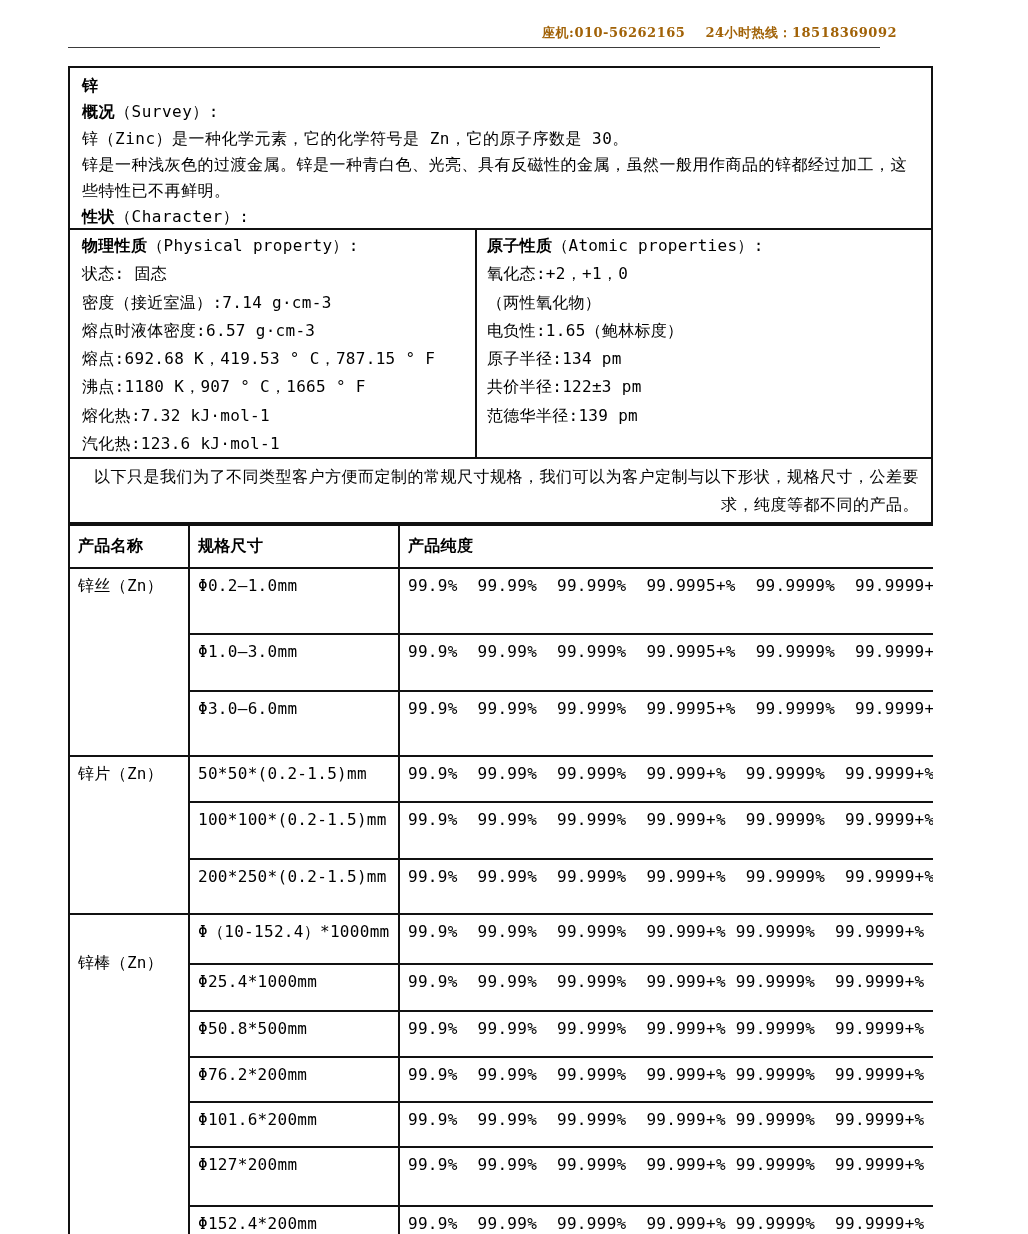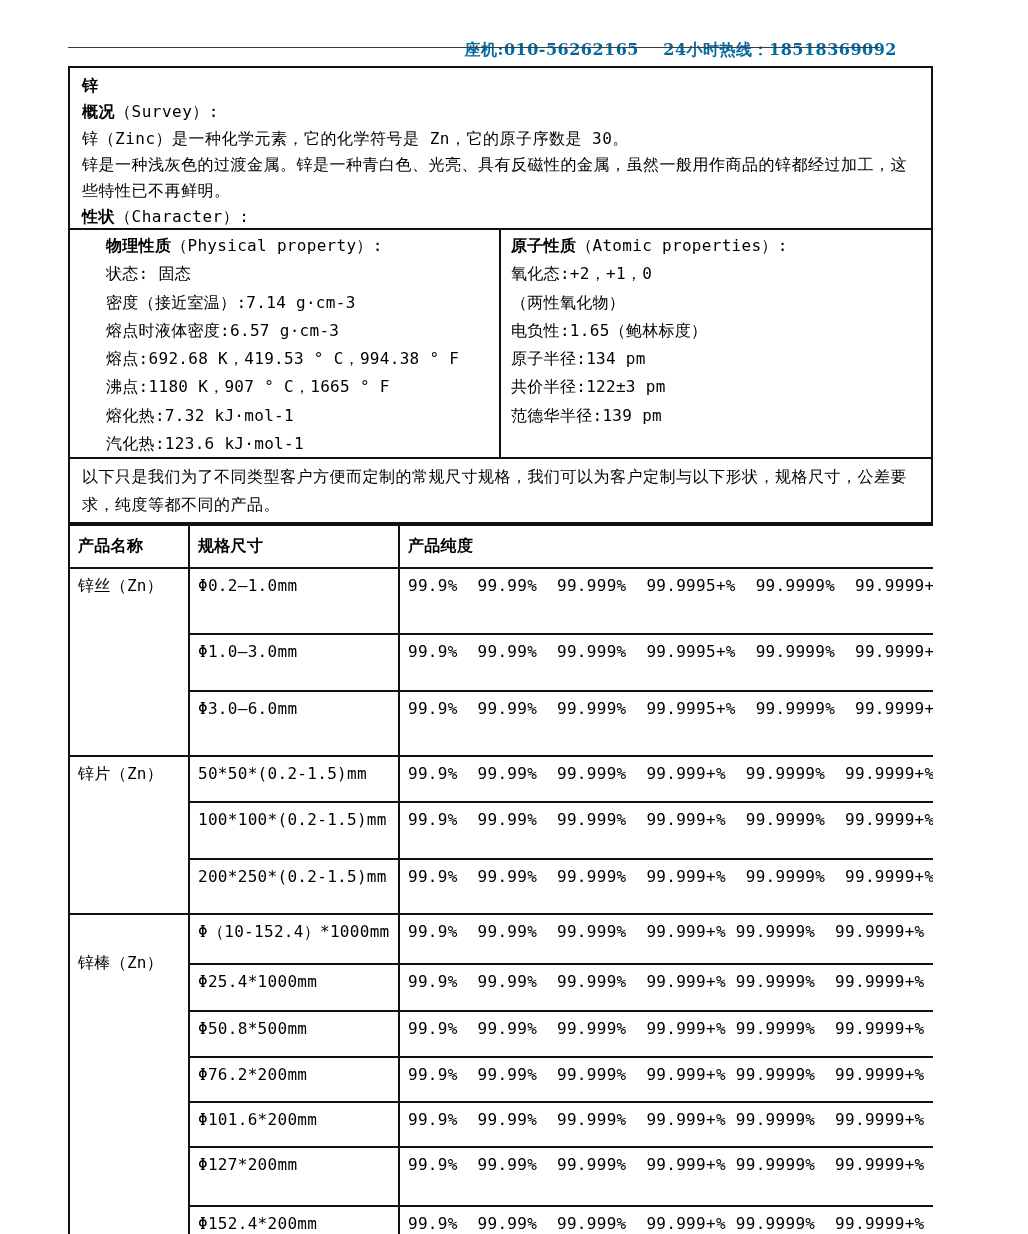--- a/index.html
+++ b/index.html
@@ -9,26 +9,26 @@
     width: 1028px;
     height: 1234px;
     background: #ffffff;
     overflow: hidden;
     font-family: "DejaVu Sans Mono", "Liberation Mono", monospace;
     color: #000;
   }
   
   .contact {
     position: absolute;
-    top: 40px;
+    top: 24px;
     right: 131px;
     font-family: "DejaVu Serif", "Liberation Serif", serif;
     font-weight: bold;
-    font-size: 16px;
-    color: #0369a1;
+    font-size: 13px;
+    color: #a16207;
     letter-spacing: 0.5px;
     white-space: pre;
   }
   .header-rule {
     position: absolute;
     top: 47px;
     left: 68px;
     width: 812px;
     height: 0;
     border-top: 1.5px solid #3b3b3b;
@@ -40,31 +40,30 @@
     top: 66px;
     width: 865px;
     height: 1168px;
     overflow: hidden;
   }
   .sec {
     border-left: 2px solid #111;
     border-right: 2px solid #111;
     border-bottom: 2px solid #111;
     width: 865px;
-    padding-left: 24px;
   }
   .sec-overview { border-top: 2px solid #111; height: 164px; padding: 5px 12px 0 12px; }
   .sec-overview .ln { line-height: 26.3px; font-size: 16px; letter-spacing: 0.5px; }
   .b { font-weight: bold; }
   .sec-props { height: 229px; display: flex; }
   .col-phys { width: 405px; padding: 2px 10px 0 12px; }
   .col-atom { flex: 1; border-left: 2px solid #111; padding: 2px 8px 0 10px; }
   .sec-props .ln { line-height: 28.3px; font-size: 16px; letter-spacing: 0.3px; }
   .sec-note { height: 65px; padding: 4px 12px 0 12px; }
-  .sec-note .ln { line-height: 27.5px; font-size: 16px; letter-spacing: 0.5px; }
+  .sec-note .ln { line-height: 27.5px; font-size: 16px; letter-spacing: 0.5px; text-align: right; }
   
   .ptable {
     width: 865px;
     border-collapse: collapse;
     table-layout: fixed;
   }
   .ptable th, .ptable td {
     border: 2px solid #111;
     vertical-align: top;
     text-align: left;
@@ -100,21 +99,21 @@
       <div class="ln">锌是一种浅灰色的过渡金属。锌是一种青白色、光亮、具有反磁性的金属，虽然一般用作商品的锌都经过加工，这些特性已不再鲜明。</div>
       <div class="ln"><span class="b">性状</span><span>（Character）:</span></div>
     </div>
 
     <div class="sec sec-props">
       <div class="col-phys">
         <div class="ln"><span class="b">物理性质</span><span>（Physical property）:</span></div>
         <div class="ln">状态: 固态</div>
         <div class="ln">密度（接近室温）:7.14 g·cm-3</div>
         <div class="ln">熔点时液体密度:6.57 g·cm-3</div>
-        <div class="ln">熔点:692.68 K，419.53 ° C，994.38 ° F</div>
+        <div class="ln">熔点:692.68 K，419.53 ° C，787.15 ° F</div>
         <div class="ln">沸点:1180 K，907 ° C，1665 ° F</div>
         <div class="ln">熔化热:7.32 kJ·mol-1</div>
         <div class="ln">汽化热:123.6 kJ·mol-1</div>
       </div>
       <div class="col-atom">
         <div class="ln"><span class="b">原子性质</span><span>（Atomic properties）:</span></div>
         <div class="ln">氧化态:+2，+1，0</div>
         <div class="ln">（两性氧化物）</div>
         <div class="ln">电负性:1.65（鲍林标度）</div>
         <div class="ln">原子半径:134 pm</div>

